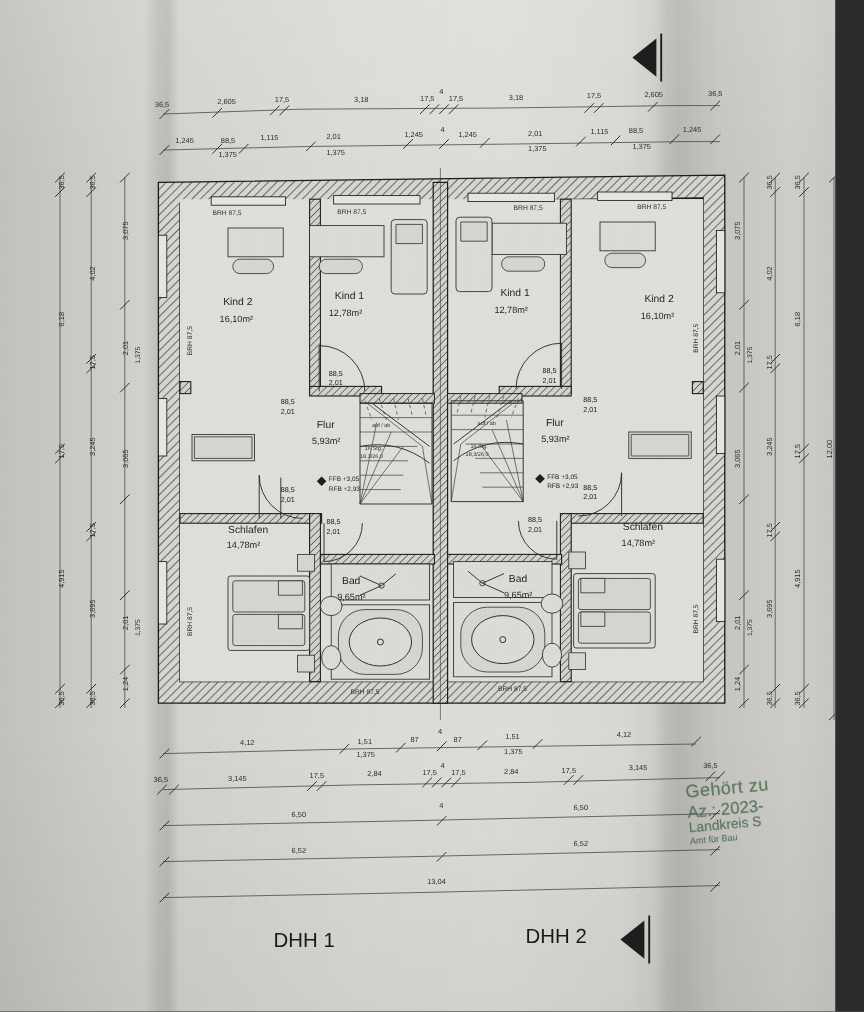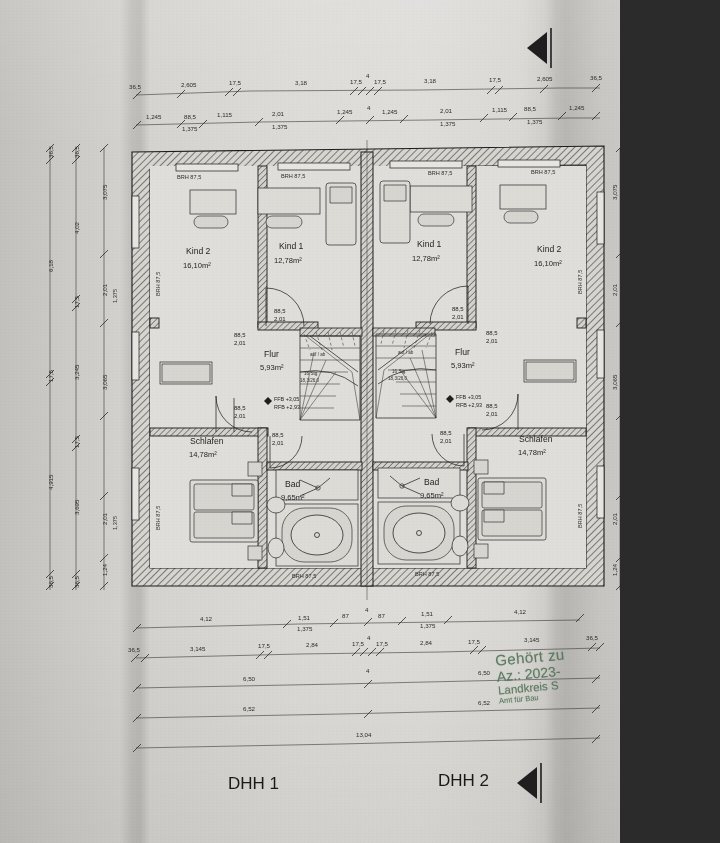--- a/index.html
+++ b/index.html
@@ -1,18 +1,18 @@
 <!DOCTYPE html>
 <html><head>
 <meta charset="utf-8">
 <style>
   html,body{margin:0;padding:0;background:#2b2b2b;}
   body{font-family:"Liberation Sans",sans-serif;}
   #page{
-    position:relative;width:620px;height:843px;overflow:hidden;
+    position:relative;width:696px;height:843px;overflow:hidden;
     background:#c9c8c4;
   }
   
   #paper-shading{
     position:absolute;inset:0;
     background:
       linear-gradient(90deg,
         #c2c1bd 0px, #cbcac6 60px, #d2d1cd 120px,
         #bfbeba 132px, #bbbab6 140px,
         #d4d3cf 150px, #dcdbd7 300px, #dedddA 420px,

